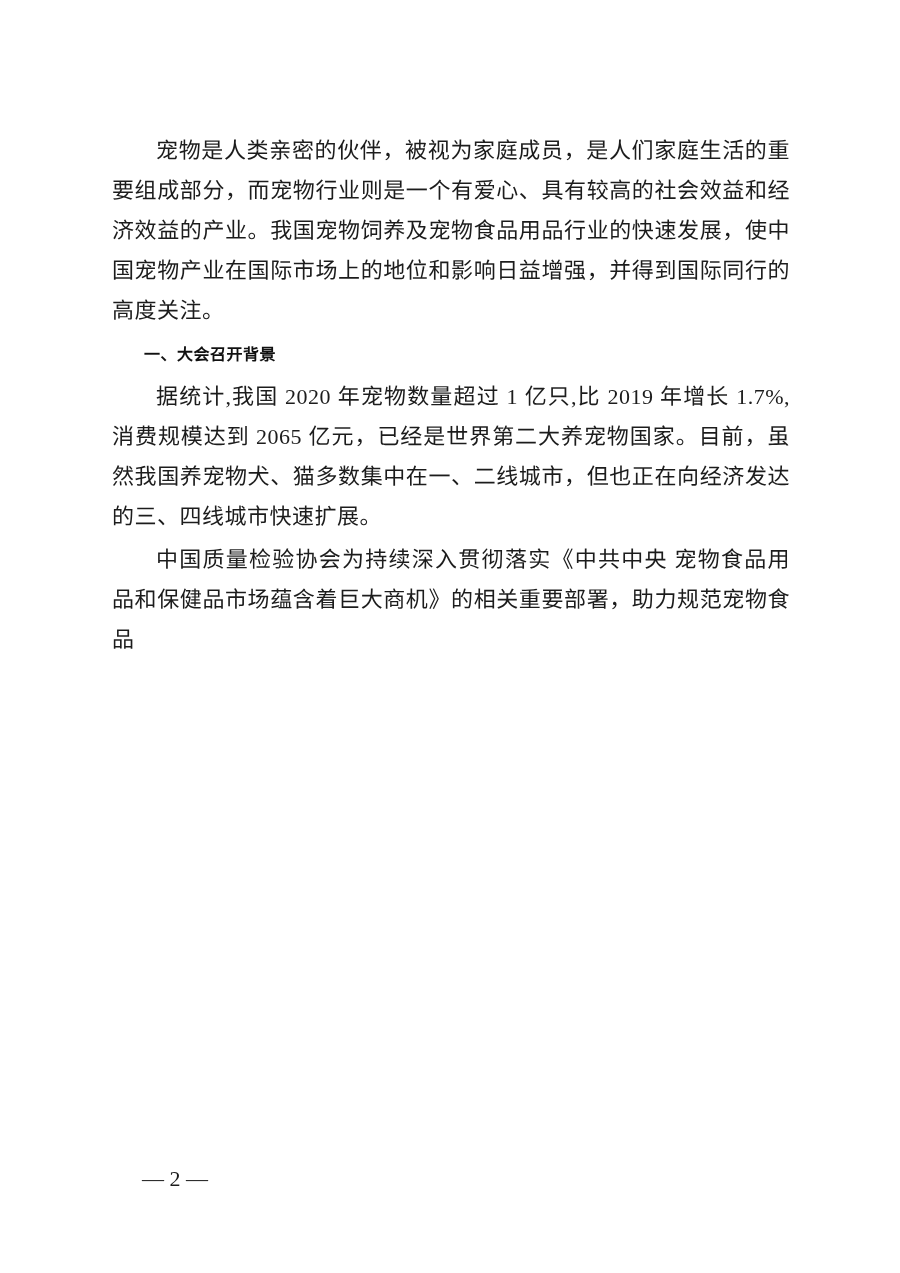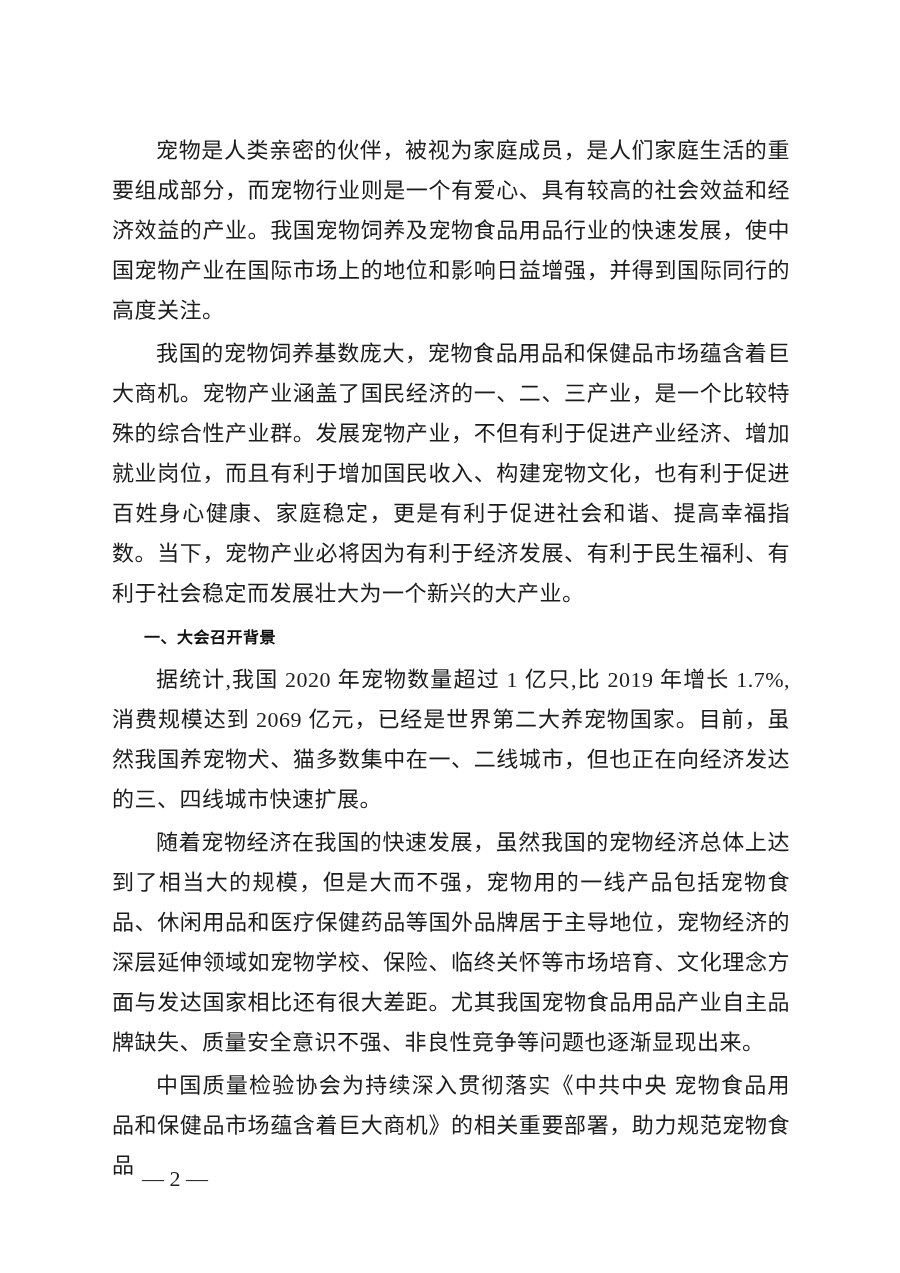--- a/index.html
+++ b/index.html
@@ -50,21 +50,19 @@
     color: #1c1c1c;
     font-family: "Liberation Serif", "DejaVu Serif", serif;
   }
 </style>
 </head>
 <body>
 
 <div class="page">
   <div class="content">
     <p class="para">宠物是人类亲密的伙伴，被视为家庭成员，是人们家庭生活的重要组成部分，而宠物行业则是一个有爱心、具有较高的社会效益和经济效益的产业。我国宠物饲养及宠物食品用品行业的快速发展，使中国宠物产业在国际市场上的地位和影响日益增强，并得到国际同行的高度关注。</p>
-    <p class="para">我国的宠物饲养基数庞大，宠物食品用品和保健品市场蕴含着巨大商机。宠物产业涵盖了国民经济的一、二、三产业，是一个比较特殊的综合性产业群。发展宠物产业，不但有利于促进产业经济、增加就业岗位，而且有利于增加国民收入、构建宠物文化，也有利于促进百姓身心健康、家庭稳定，更是有利于促进社会和谐、提高幸福指数。当下，宠物产业必将因为有利于经济发展、有利于民生福利、有利于社会稳定而发展壮大为一个新兴的大产业。</p>
     <h2 class="section-heading">一、大会召开背景</h2>
-    <p class="para">据统计,我国 2020 年宠物数量超过 1 亿只,比 2019 年增长 1.7%,消费规模达到 2069 亿元，已经是世界第二大养宠物国家。目前，虽然我国养宠物犬、猫多数集中在一、二线城市，但也正在向经济发达的三、四线城市快速扩展。</p>
-    <p class="para">随着宠物经济在我国的快速发展，虽然我国的宠物经济总体上达到了相当大的规模，但是大而不强，宠物用的一线产品包括宠物食品、休闲用品和医疗保健药品等国外品牌居于主导地位，宠物经济的深层延伸领域如宠物学校、保险、临终关怀等市场培育、文化理念方面与发达国家相比还有很大差距。尤其我国宠物食品用品产业自主品牌缺失、质量安全意识不强、非良性竞争等问题也逐渐显现出来。</p>
+    <p class="para">据统计,我国 2020 年宠物数量超过 1 亿只,比 2019 年增长 1.7%,消费规模达到 2065 亿元，已经是世界第二大养宠物国家。目前，虽然我国养宠物犬、猫多数集中在一、二线城市，但也正在向经济发达的三、四线城市快速扩展。</p>
     <p class="para">中国质量检验协会为持续深入贯彻落实《中共中央 宠物食品用品和保健品市场蕴含着巨大商机》的相关重要部署，助力规范宠物食品</p>
   </div>
 
   <div class="footer">— 2 —</div>
 </div>
 
 </body></html>

